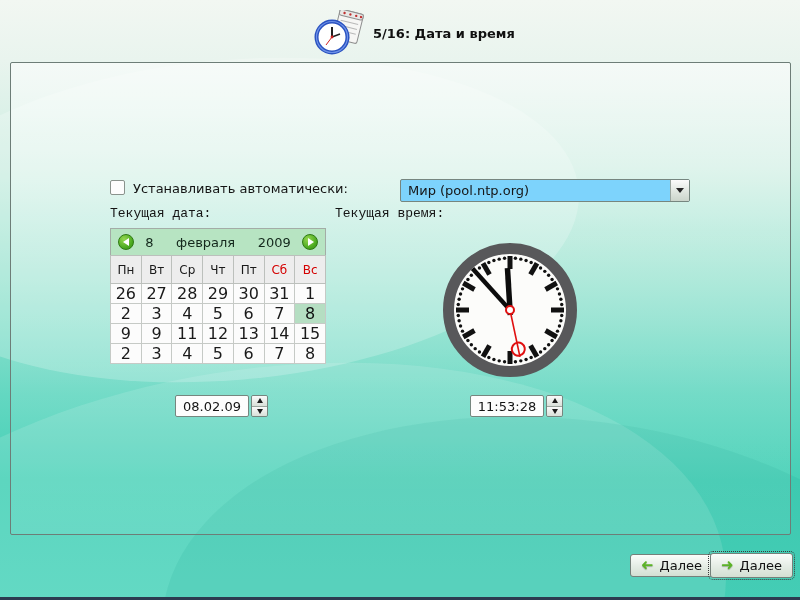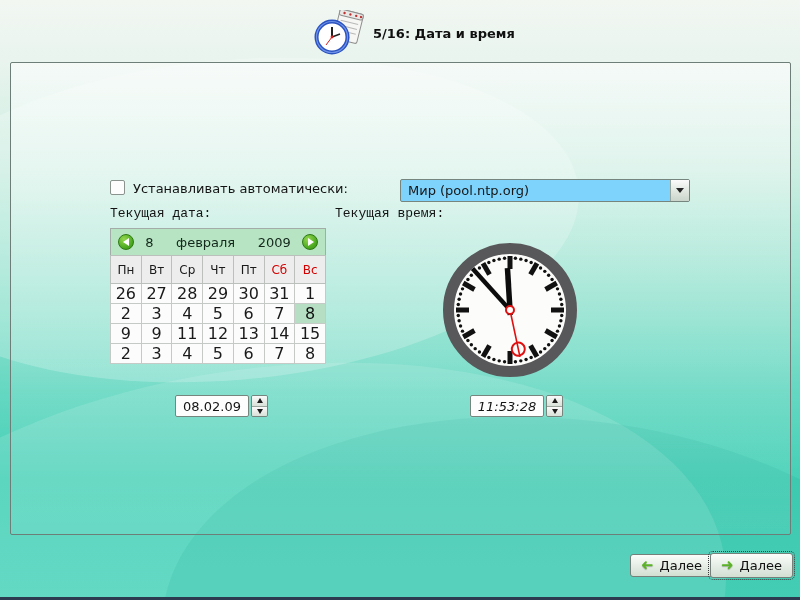--- a/index.html
+++ b/index.html
@@ -47,21 +47,21 @@
   .tri-right { width:0; height:0; border-top:4px solid transparent; border-bottom:4px solid transparent; border-left:6px solid #fff; margin-left:1px; }
   table.cal { border-collapse:collapse; width:216px; background:#fcfcfc; border:1px solid #a3aca6; }
   table.cal th { width:30px; height:28px; background:#ededed; border:1px solid #bcc0bc; font-size:12px; font-weight:normal; text-align:center; color:#1a1a1a; }
   table.cal td { width:30px; height:19px; border:1px solid #c6cac6; font-size:16px; text-align:center; color:#1a1a1a; cursor:default; }
   .wk-red { color:#d40000 !important; }
   td.red { color:#d40000; }
   td.selected { background:#b5dec2; color:#111 !important; }
 
   
   .spin-group { position:absolute; display:flex; gap:2px; height:22px; }
-  .spin-date { left:175px; top:395px; } .spin-time { left:470px; top:395px;font-style:italic; }
+  .spin-date { left:175px; top:395px; } .spin-time { left:470px; top:395px; }
   .spin-entry { width:74px; height:22px; background:#fdfdfd; border:1px solid #76867f; border-radius:2px; font-size:13px; display:flex; align-items:center; justify-content:center; }
   .spin-btns { width:17px; height:22px; border:1px solid #76867f; border-radius:2px; overflow:hidden; display:flex; flex-direction:column; }
   .spin-btn { flex:1; background:linear-gradient(180deg,#fafafa,#d9e0d9); display:flex; align-items:center; justify-content:center; }
   .spin-btn.up { border-bottom:1px solid #9aa59e; }
   .tri-up-s { width:0; height:0; border-left:3.5px solid transparent; border-right:3.5px solid transparent; border-bottom:5px solid #1c1c1c; }
   .tri-dn-s { width:0; height:0; border-left:3.5px solid transparent; border-right:3.5px solid transparent; border-top:5px solid #1c1c1c; }
 
   .clock-box { position:absolute; left:440px; top:240px; width:140px; height:140px; }
 
   

